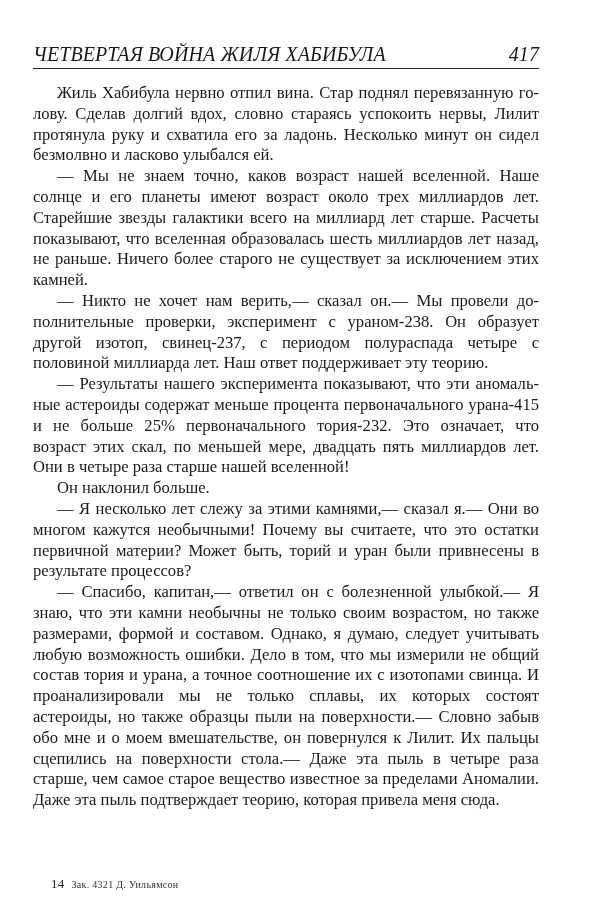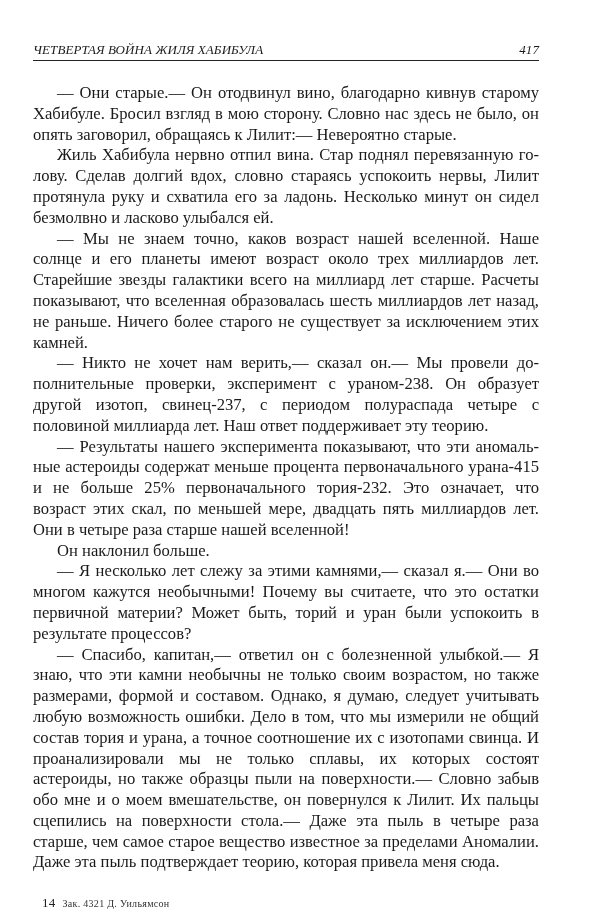--- a/index.html
+++ b/index.html
@@ -11,29 +11,29 @@
       width: 600px;
       height: 910px;
       position: relative;
       overflow: hidden;
       font-family: "Liberation Serif", "DejaVu Serif", serif;
       color: #1a1a1a;
     }
     .page-header {
       position: absolute;
       left: 33px;
-      top: 36px;
+      top: 44px;
       width: 506px;
       height: 22px;
       border-bottom: 1.5px solid #222;
       display: flex;
       justify-content: space-between;
       align-items: flex-end;
       font-style: italic;
-      font-size: 13px;
+      font-size: 20px;
       letter-spacing: 0.1px;
       padding-bottom: 2px;
       text-align: right;
     }
     .page-header .running-title {
       font-style: italic;
     }
     .page-header .page-number {
       font-style: italic;
       margin-top: 45px;
@@ -47,49 +47,47 @@
       line-height: 20.8px;
     }
     .body-text p {
       margin: 0;
       text-indent: 24px;
       text-align: justify;
       hyphens: manual;
     }
     .footer-signature {
       position: absolute;
-      left: 42px;
+      left: 51px;
       top: 876px;
       font-size: 10px;
       color: #333;
       letter-spacing: 0.3px;
-      margin-top: 19px;
     }
     .footer-signature .sig-num {
       font-size: 13px;
       color: #222;
       margin-right: 4px;
     }
   </style>
 </head>
 <body>
 
 <div class="page-header">
   <span class="running-title">ЧЕТВЕРТАЯ ВОЙНА ЖИЛЯ ХАБИБУЛА</span>
   <span class="page-number">417</span>
 </div>
 
 <div class="body-text">
-  <p>— Они старые.— Он отодвинул вино, благодарно кивнув старому Хабибуле. Бросил взгляд в мою сторону. Словно нас здесь не было, он опять заговорил, обращаясь к Лилит:— Невероятно старые.</p>
   <p>Жиль Хабибула нервно отпил вина. Стар поднял перевязанную го­лову. Сделав долгий вдох, словно стараясь успокоить нервы, Лилит про­тянула руку и схватила его за ладонь. Несколько минут он сидел без­молвно и ласково улыбался ей.</p>
   <p>— Мы не знаем точно, каков возраст нашей вселенной. Наше солнце и его планеты имеют возраст около трех миллиардов лет. Старейшие звезды галактики всего на миллиард лет старше. Расчеты показывают, что вселенная образовалась шесть миллиардов лет назад, не раньше. Ничего более старого не существует за исключением этих камней.</p>
   <p>— Никто не хочет нам верить,— сказал он.— Мы провели до­полнительные проверки, эксперимент с ураном-238. Он образует другой изотоп, свинец-237, с периодом полураспада четыре с половиной миллиарда лет. Наш ответ поддерживает эту теорию.</p>
   <p>— Результаты нашего эксперимента показывают, что эти аномаль­ные астероиды содержат меньше процента первоначального урана-415 и не больше 25% первоначального тория-232. Это означает, что возраст этих скал, по меньшей мере, двадцать пять миллиардов лет. Они в четыре раза старше нашей вселенной!</p>
   <p>Он наклонил больше.</p>
-  <p>— Я несколько лет слежу за этими камнями,— сказал я.— Они во многом кажутся необычными! Почему вы считаете, что это остатки первичной материи? Может быть, торий и уран были успокоить в результате процессов?</p>
+  <p>— Я несколько лет слежу за этими камнями,— сказал я.— Они во многом кажутся необычными! Почему вы считаете, что это остатки первичной материи? Может быть, торий и уран были привнесены в результате процессов?</p>
   <p>— Спасибо, капитан,— ответил он с болезненной улыбкой.— Я знаю, что эти камни необычны не только своим возрастом, но также раз­мерами, формой и составом. Однако, я думаю, следует учитывать любую возможность ошибки. Дело в том, что мы измерили не общий состав тория и урана, а точное соотношение их с изотопами свинца. И проа­нализировали мы не только сплавы, их которых состоят астероиды, но также образцы пыли на поверхности.— Словно забыв обо мне и о моем вмешательстве, он повернулся к Лилит. Их пальцы сцепились на повер­хности стола.— Даже эта пыль в четыре раза старше, чем самое старое вещество известное за пределами Аномалии. Даже эта пыль подтверж­дает теорию, которая привела меня сюда.</p>
 
 </div>
 
 <div class="footer-signature">
   <span class="sig-num">14</span>
   <span>Зак. 4321 Д. Уильямсон</span>
 </div>
 
 </body></html>

